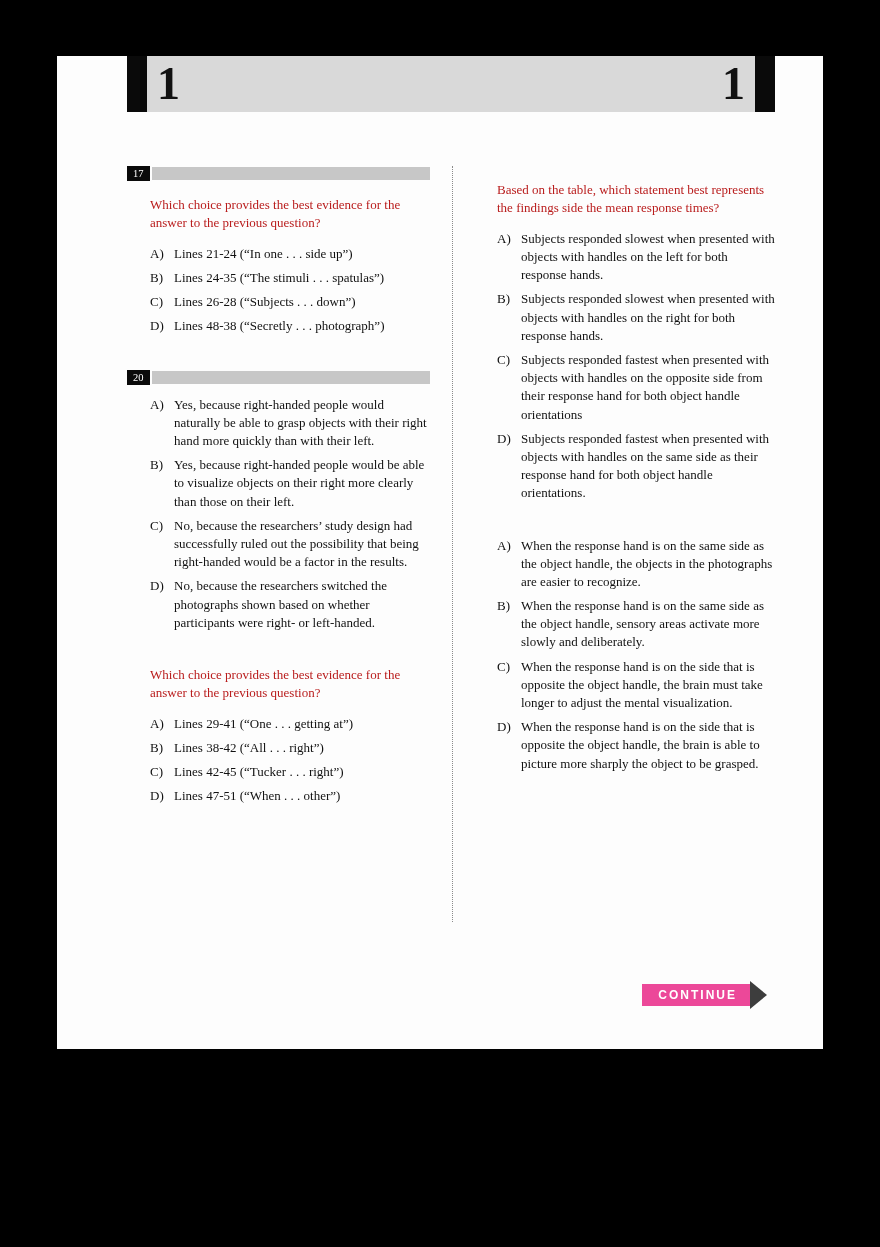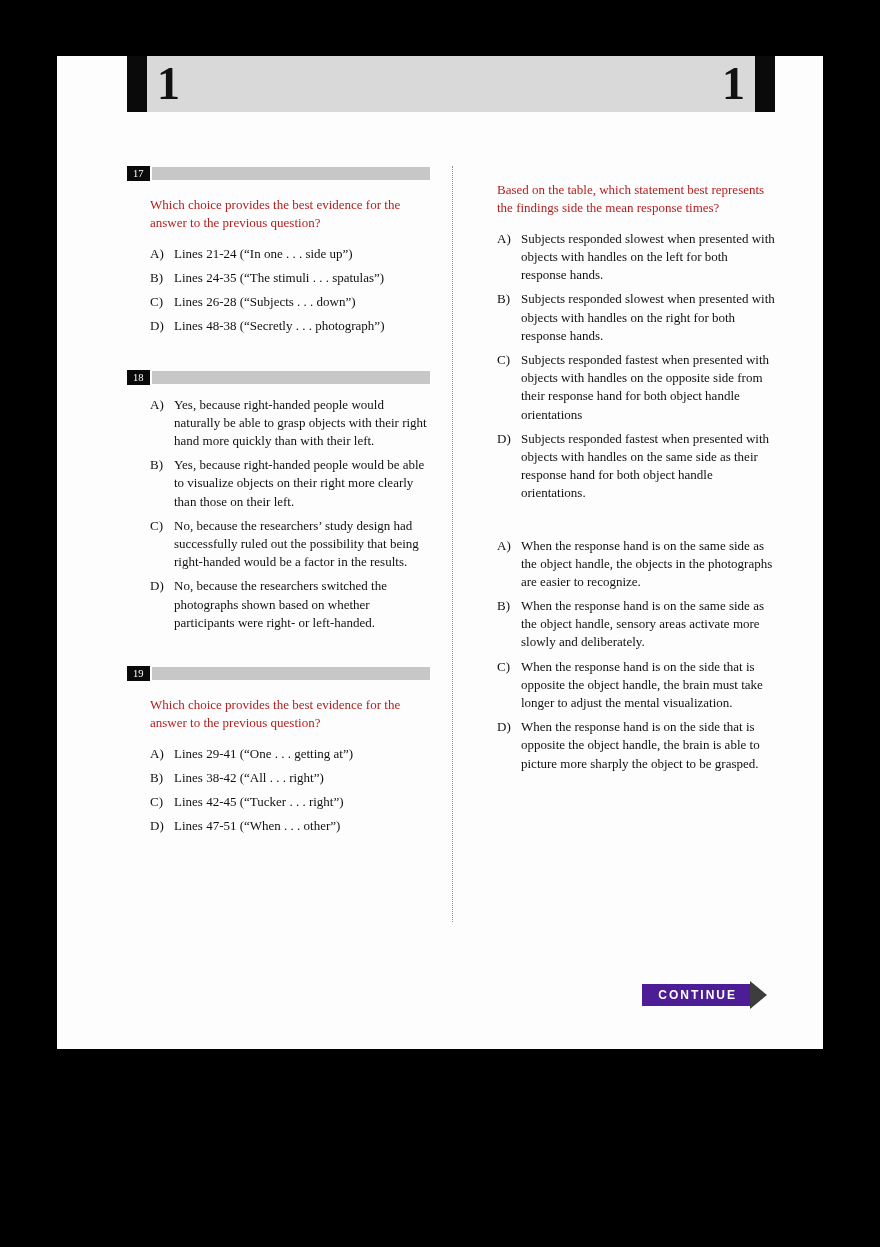--- a/index.html
+++ b/index.html
@@ -105,21 +105,21 @@
   .c-text { flex: 1; }
   
   .continue-wrap {
     position: absolute;
     right: 56px;
     bottom: 40px;
     display: flex;
     align-items: center;
   }
   .continue-box {
-    background: #4c1d95;
+    background: #ec4899;
     color: #fff;
     font-family: "Liberation Sans", sans-serif;
     font-weight: bold;
     font-size: 12px;
     letter-spacing: 2px;
     padding: 4px 14px 4px 16px;
     line-height: 1.2;
   }
   .continue-arrow {
     width: 0; height: 0;
@@ -170,21 +170,21 @@
             <li class="choice">
               <span class="c-letter">D)</span>
               <span class="c-text">Lines 48-38 (“Secretly . . . photograph”)</span>
             </li>
           </ol>
         </div>
       </section>
 
       <section class="question">
         <div class="q-head">
-          <span class="q-num">18</span>
+          <span class="q-num">20</span>
           <span class="q-bar"></span>
         </div>
         <div class="q-body">
           <ol class="choices">
             <li class="choice">
               <span class="c-letter">A)</span>
               <span class="c-text">Yes, because right-handed people would naturally be able to grasp objects with their right hand more quickly than with their left.</span>
             </li>
             <li class="choice">
               <span class="c-letter">B)</span>
@@ -196,24 +196,20 @@
             </li>
             <li class="choice">
               <span class="c-letter">D)</span>
               <span class="c-text">No, because the researchers switched the photographs shown based on whether participants were right- or left-handed.</span>
             </li>
           </ol>
         </div>
       </section>
 
       <section class="question">
-        <div class="q-head">
-          <span class="q-num">19</span>
-          <span class="q-bar"></span>
-        </div>
         <div class="q-body">
           <p class="q-prompt">Which choice provides the best evidence for the answer to the previous question?</p>
           <ol class="choices">
             <li class="choice">
               <span class="c-letter">A)</span>
               <span class="c-text">Lines 29-41 (“One . . . getting at”)</span>
             </li>
             <li class="choice">
               <span class="c-letter">B)</span>
               <span class="c-text">Lines 38-42 (“All . . . right”)</span>

